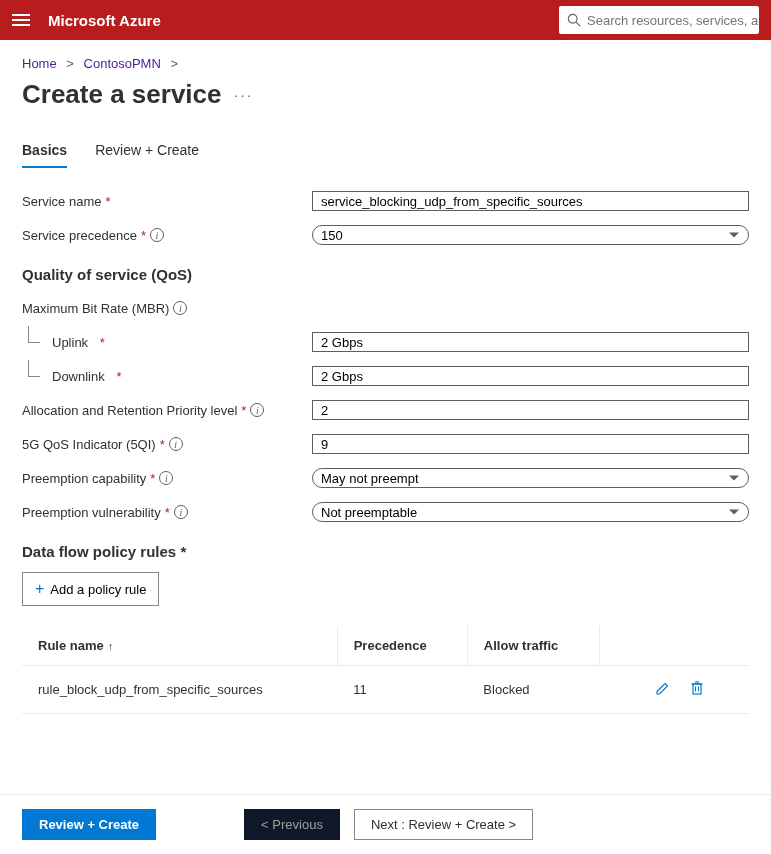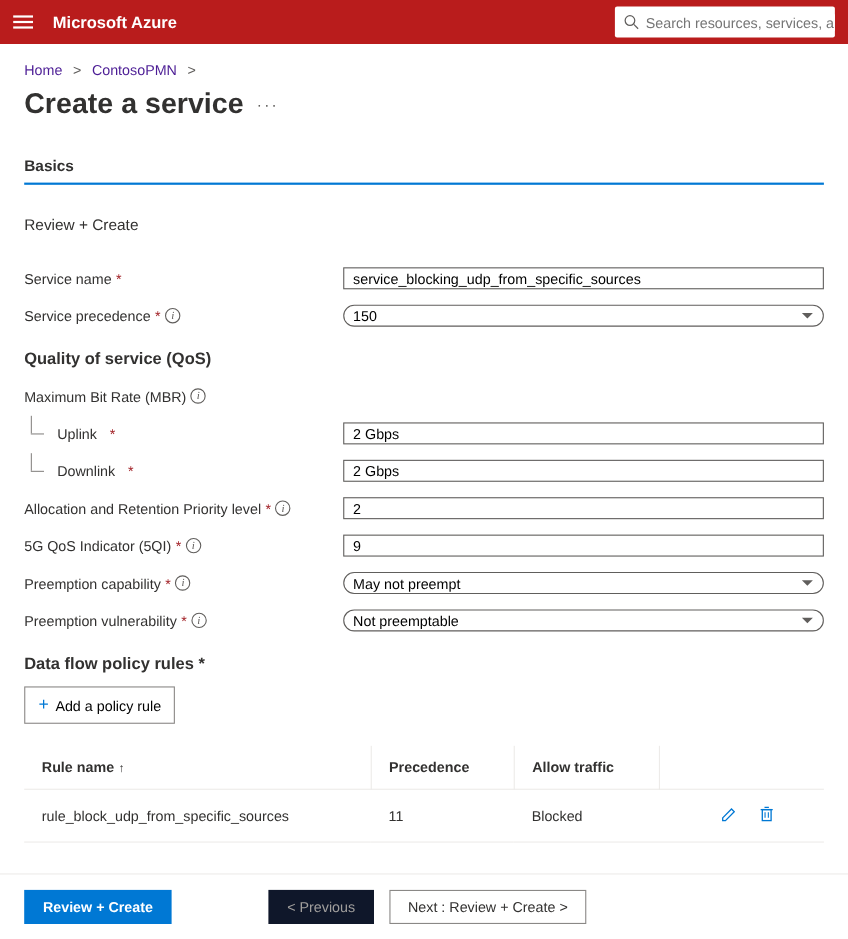--- a/index.html
+++ b/index.html
@@ -19,21 +19,21 @@
     
     .breadcrumb { font-size: 13px; margin-bottom: 8px; }
     .breadcrumb a { color: #4c1d95; text-decoration: none; }
     .breadcrumb .sep { color: #605e5c; margin: 0 6px; }
     
     .page-title-row { display: flex; align-items: center; gap: 12px; margin-bottom: 32px; }
     .page-title { font-size: 26px; font-weight: 600; }
     .more-dots { color: #605e5c; font-size: 14px; letter-spacing: 2px; cursor: pointer; }
     
     
-    .tabs { display: flex; gap: 28px; border-bottom: none; margin-bottom: 20px; flex-direction: column; }
+    .tabs { display: flex; gap: 28px; border-bottom: none; margin-bottom: 20px; }
     .tab { padding-bottom: 8px; cursor: pointer; font-size: 14px; color: #323130; }
     .tab.active { font-weight: 600; border-bottom: 2px solid #0078d4; }
     
     
     .form-section { margin-bottom: 20px; }
     .form-row { display: flex; align-items: center; margin-bottom: 8px; min-height: 26px; }
     .form-label { width: 290px; font-size: 13px; display: flex; align-items: center; gap: 4px; }
     .form-label .req { color: #a4262c; }
     .form-input-wrap { flex: 1; }
     .form-input, .form-select { width: 100%; height: 20px; border: 1px solid #605e5c; padding: 0 8px; font-size: 13px; background: #fff; font-family: inherit; }

